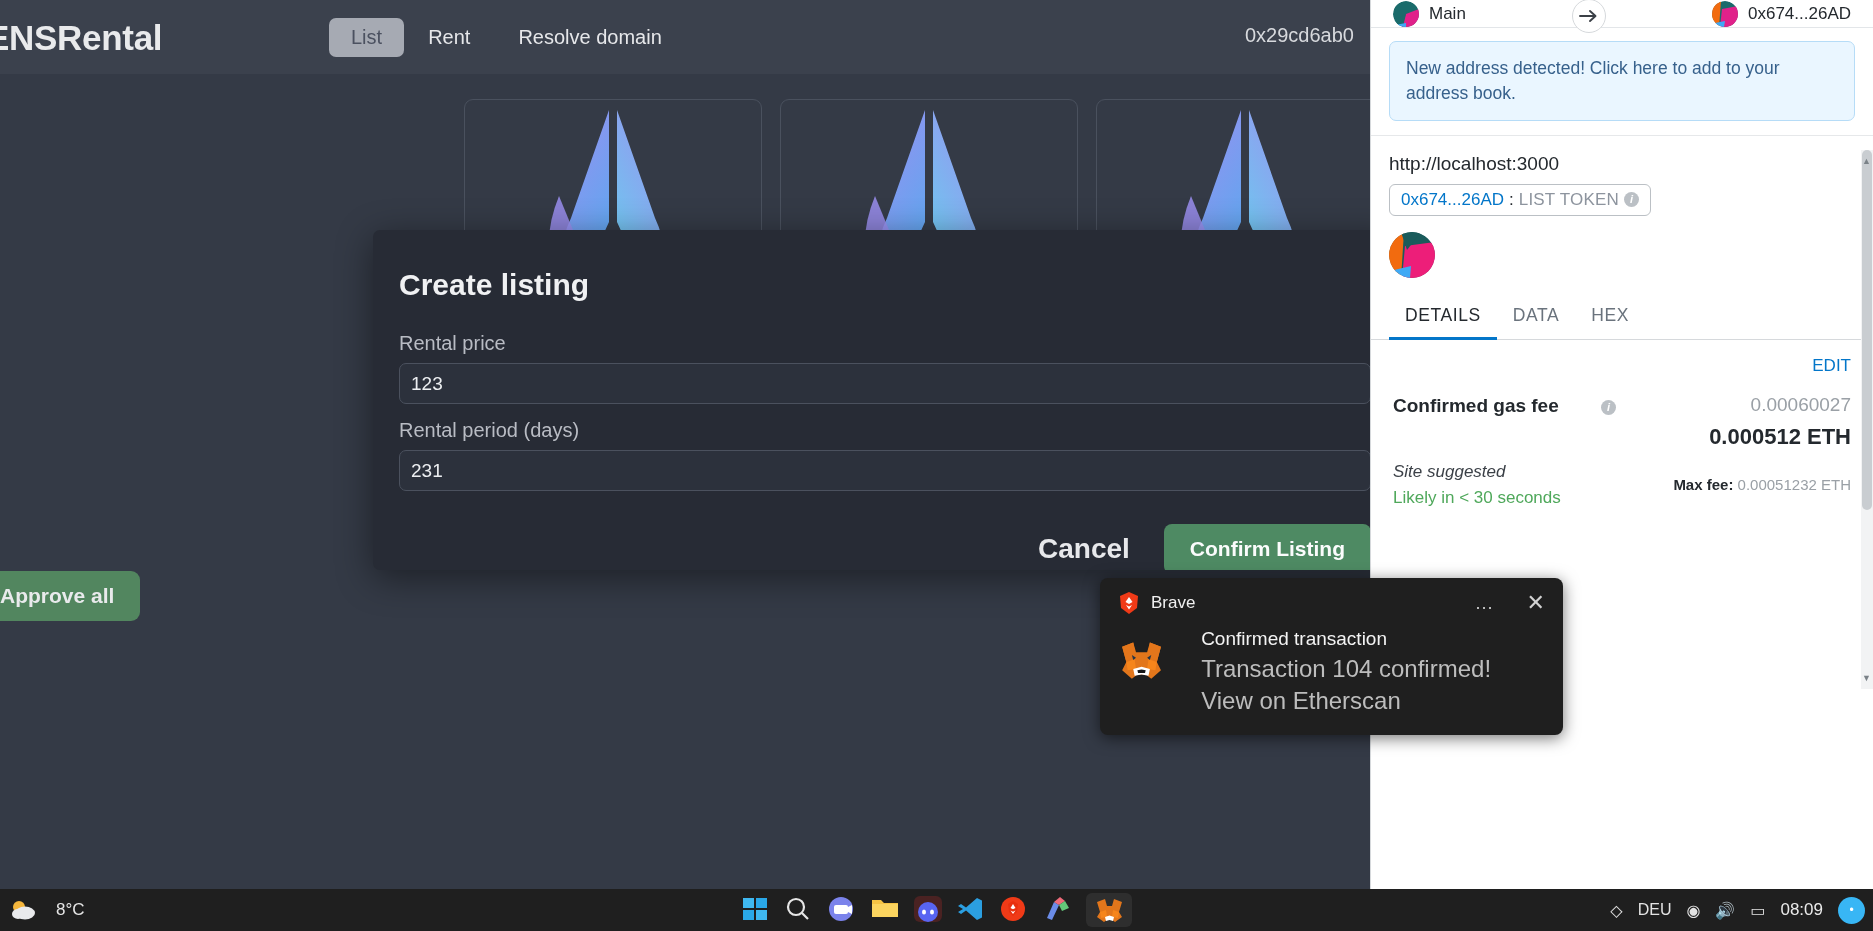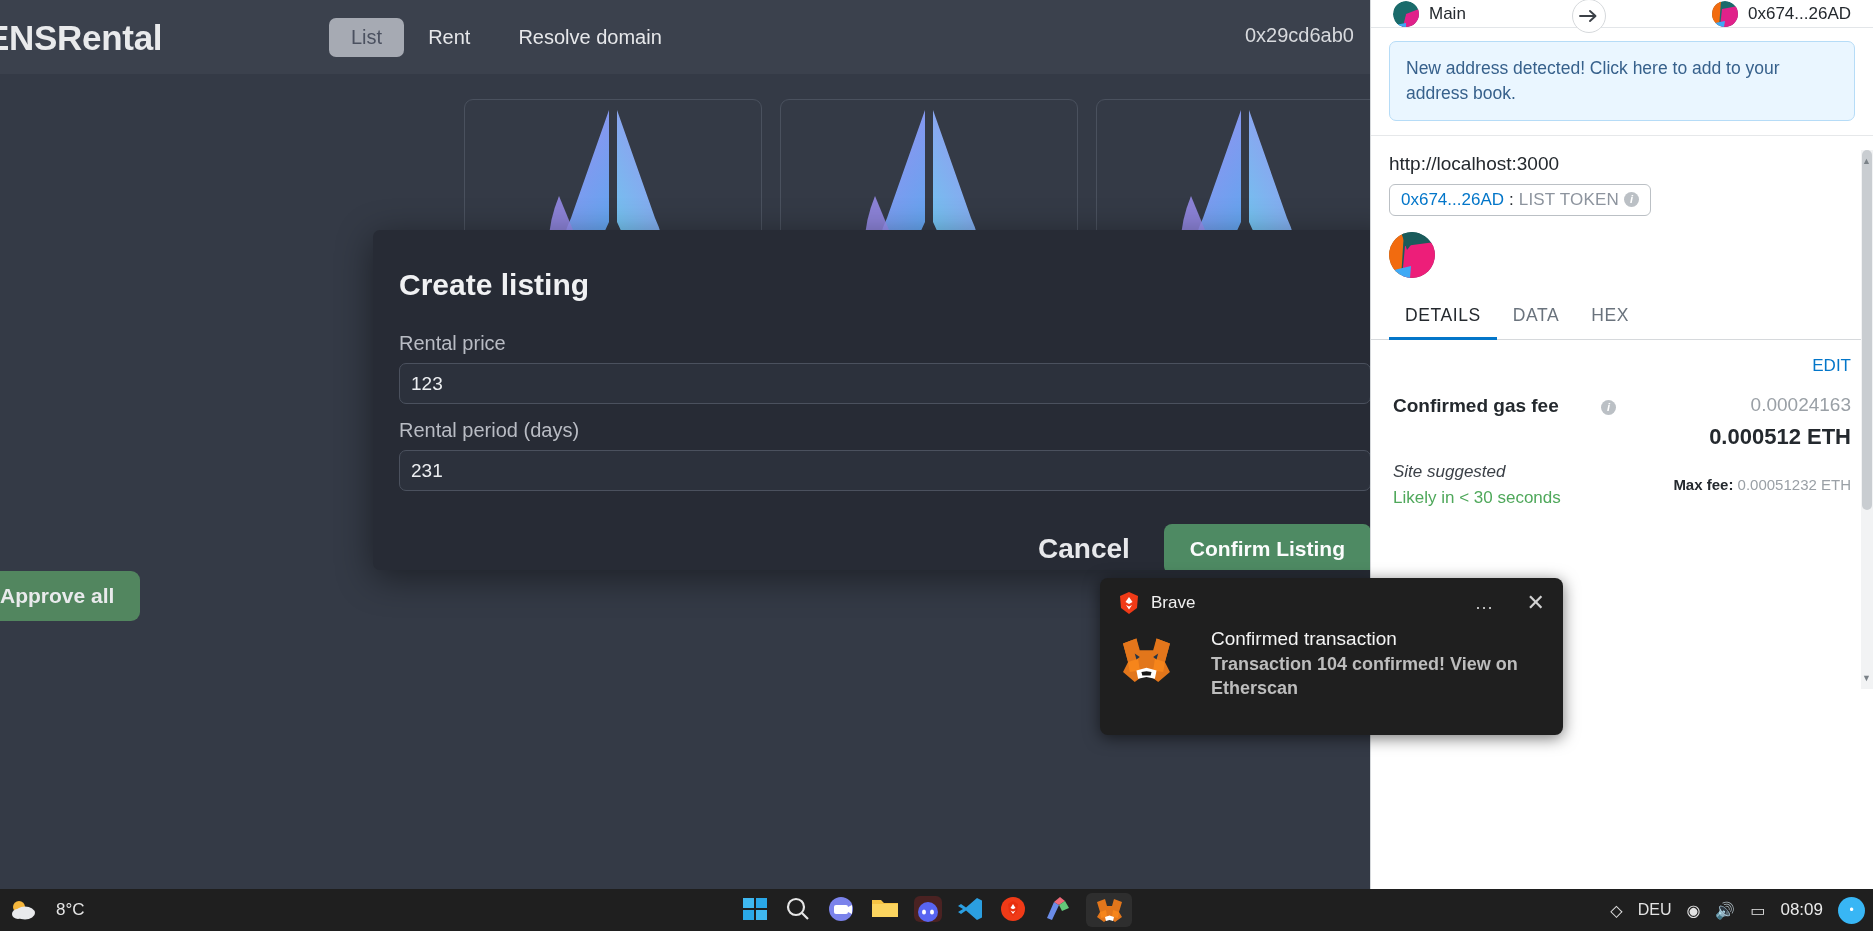--- a/index.html
+++ b/index.html
@@ -231,21 +231,21 @@
     box-shadow: 0 3px 16px rgba(0,0,0,0.55);
     padding: 13px 18px;
     color: #e9e9e9;
   }
   .toast-head { display: flex; align-items: center; gap: 11px; }
   .toast-app { font-size: 17px; color: #f1f1f1; }
   .toast-dots { margin-left: auto; color: #c9c9c9; font-size: 19px; letter-spacing: 2px; cursor: pointer; }
   .toast-close { color: #d2d2d2; font-size: 22px; margin-left: 20px; cursor: pointer; line-height: 1; }
   .toast-body { display: flex; gap: 36px; margin-top: 13px; }
   .toast-title { font-size: 19px; color: #f4f4f4; }
-  .toast-text { font-size: 18px; color: #bdbdbd; line-height: 1.33; margin-top: 3px; font-weight: bold; }
+  .toast-text { font-size: 24px; color: #bdbdbd; line-height: 1.33; margin-top: 3px; }
 
   
   .taskbar {
     position: absolute; left: 0; bottom: 0; width: 1873px; height: 42px;
     background: #1f1f1f;
     display: flex; align-items: center;
   }
   .tb-weather { display: flex; align-items: center; gap: 18px; margin-left: 10px; }
   .tb-temp { font-size: 17px; color: #e6e6e6; }
   .tb-center { position: absolute; left: 50%; transform: translateX(-50%); display: flex; align-items: center; gap: 14px; }
@@ -394,21 +394,21 @@
 
     <div class="mm-details">
       <div class="mm-edit">EDIT</div>
 
       <div class="gas-row">
         <div class="gas-left">
           <span class="gas-title">Confirmed gas fee</span>
         </div>
         <span class="info-dot gas-info">i</span>
         <div class="gas-right">
-          <div class="gas-amt-gray">0.00024163</div>
+          <div class="gas-amt-gray">0.00060027</div>
           <div class="gas-amt-bold">0.000512 ETH</div>
         </div>
       </div>
 
       <div class="gas-foot">
         <div class="gas-foot-left">
           <div class="gas-suggested">Site suggested</div>
           <div class="gas-likely">Likely in &lt; 30 seconds</div>
         </div>
         <div class="gas-maxfee">

